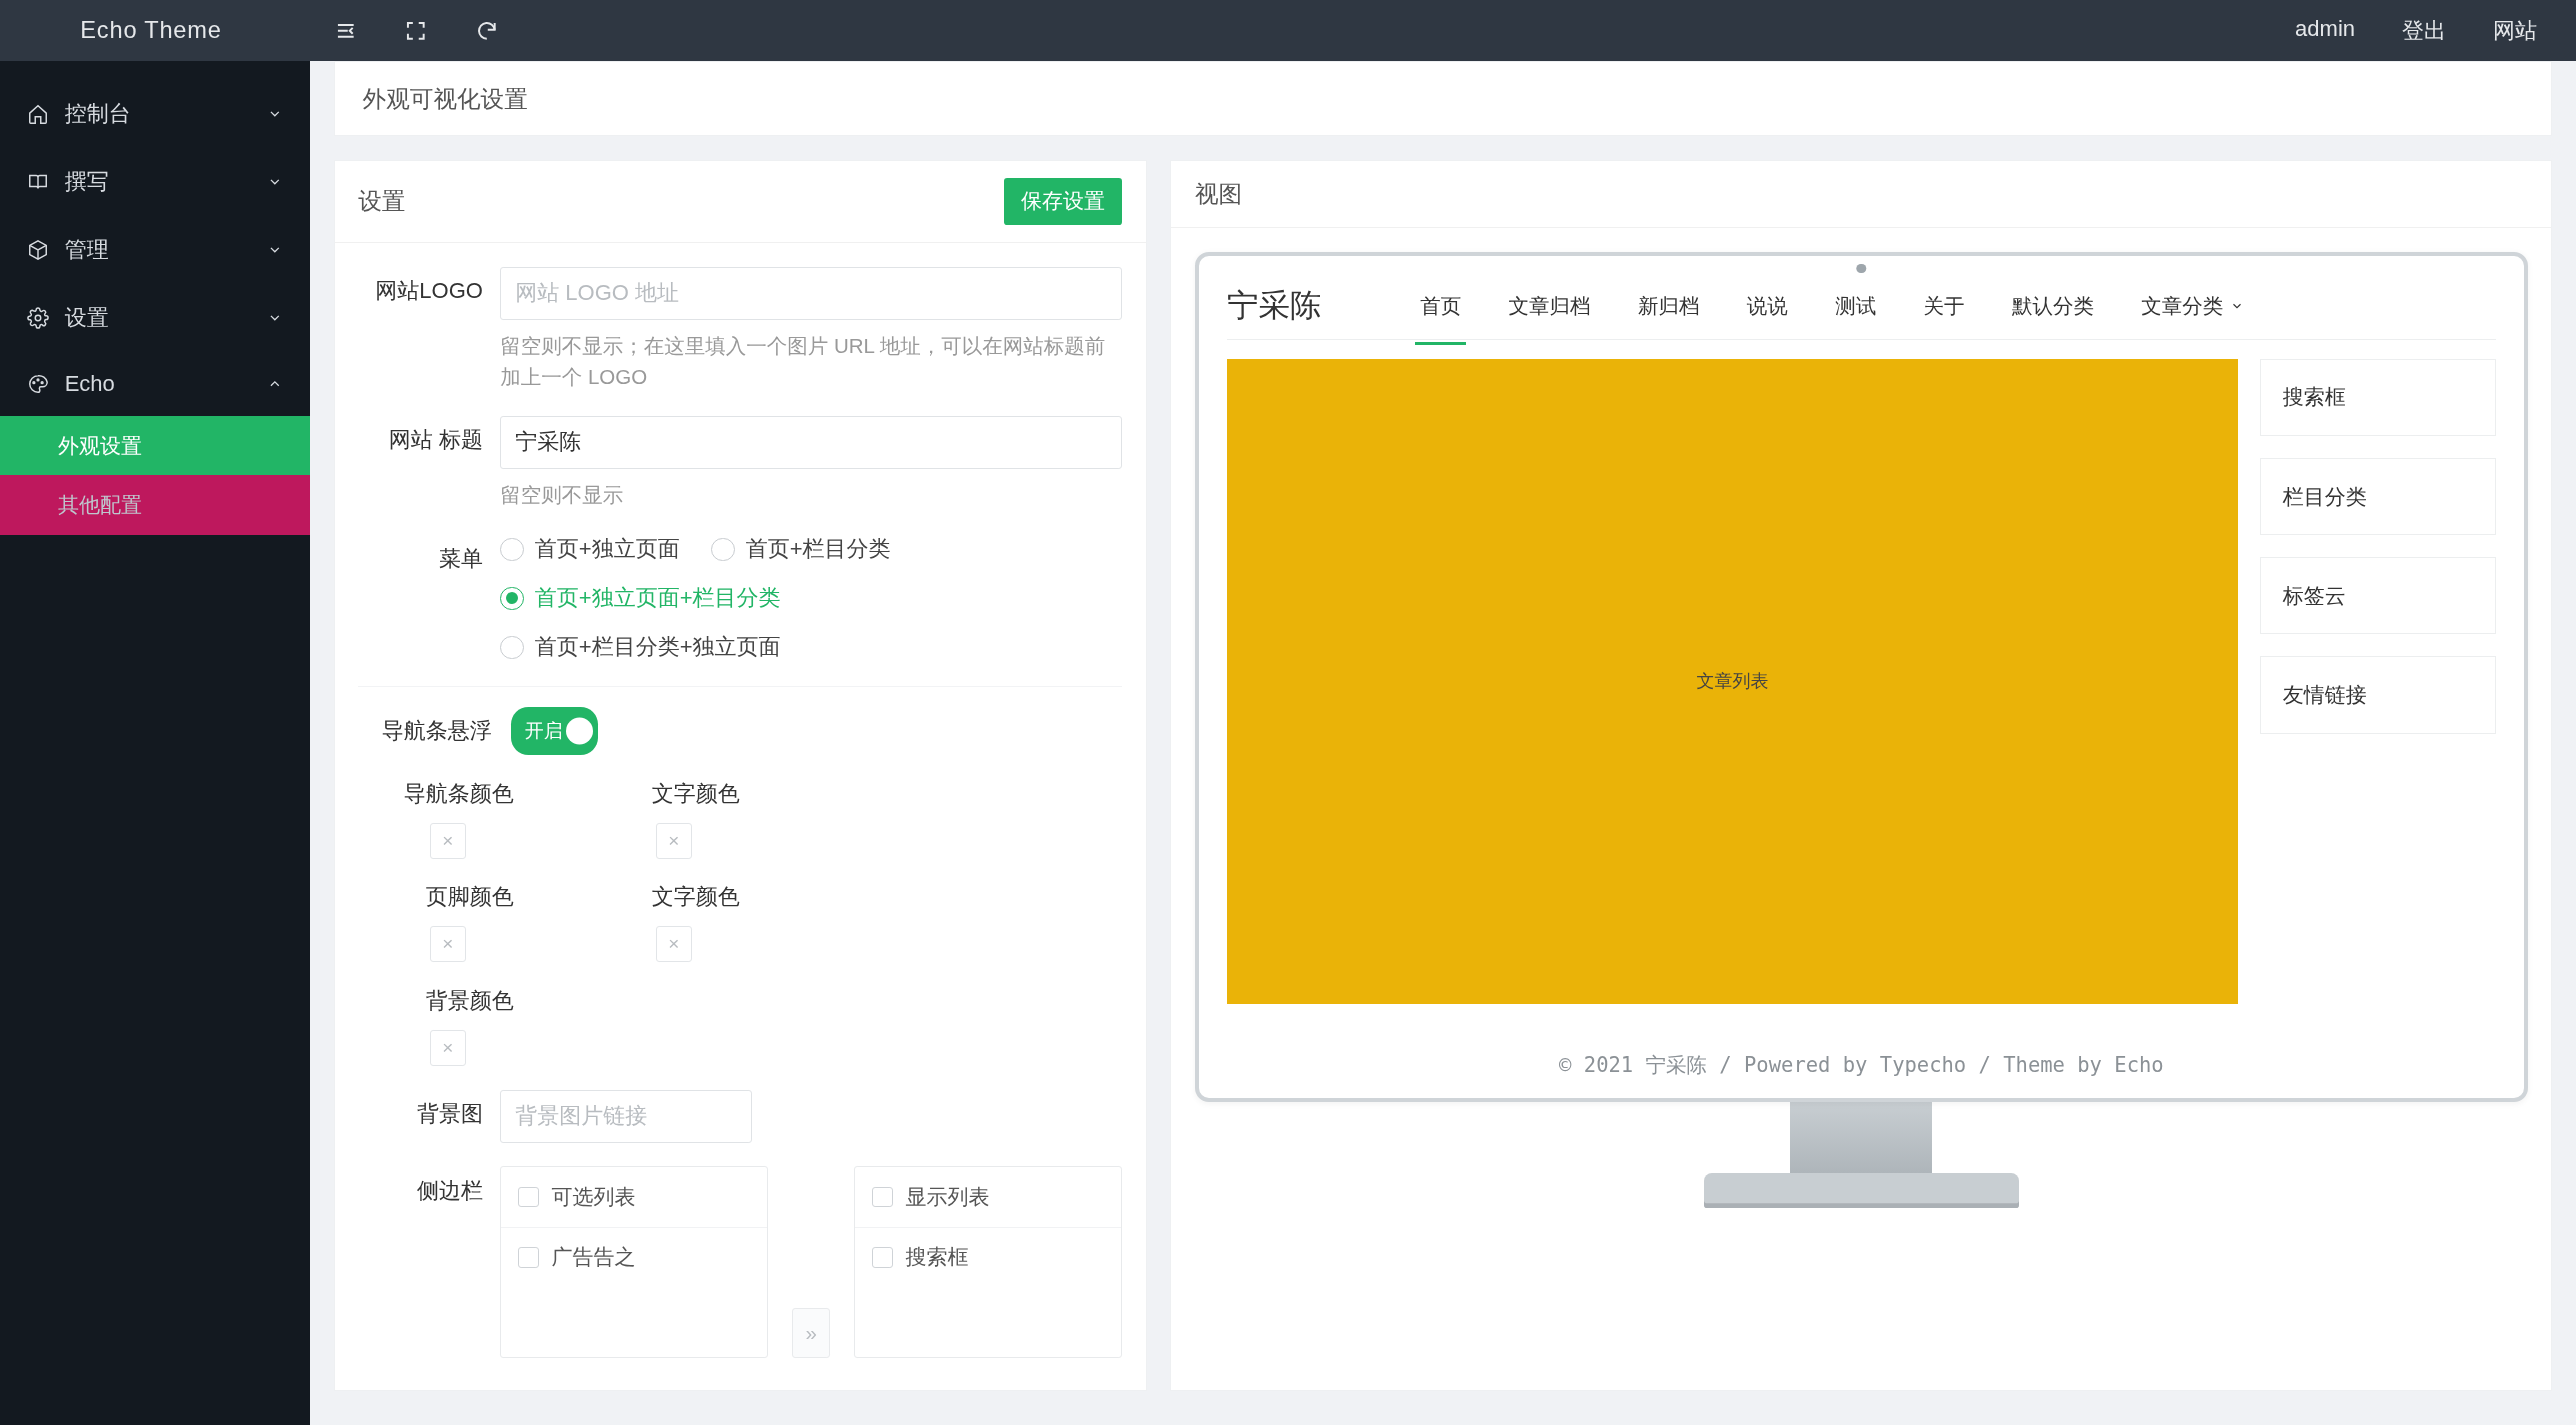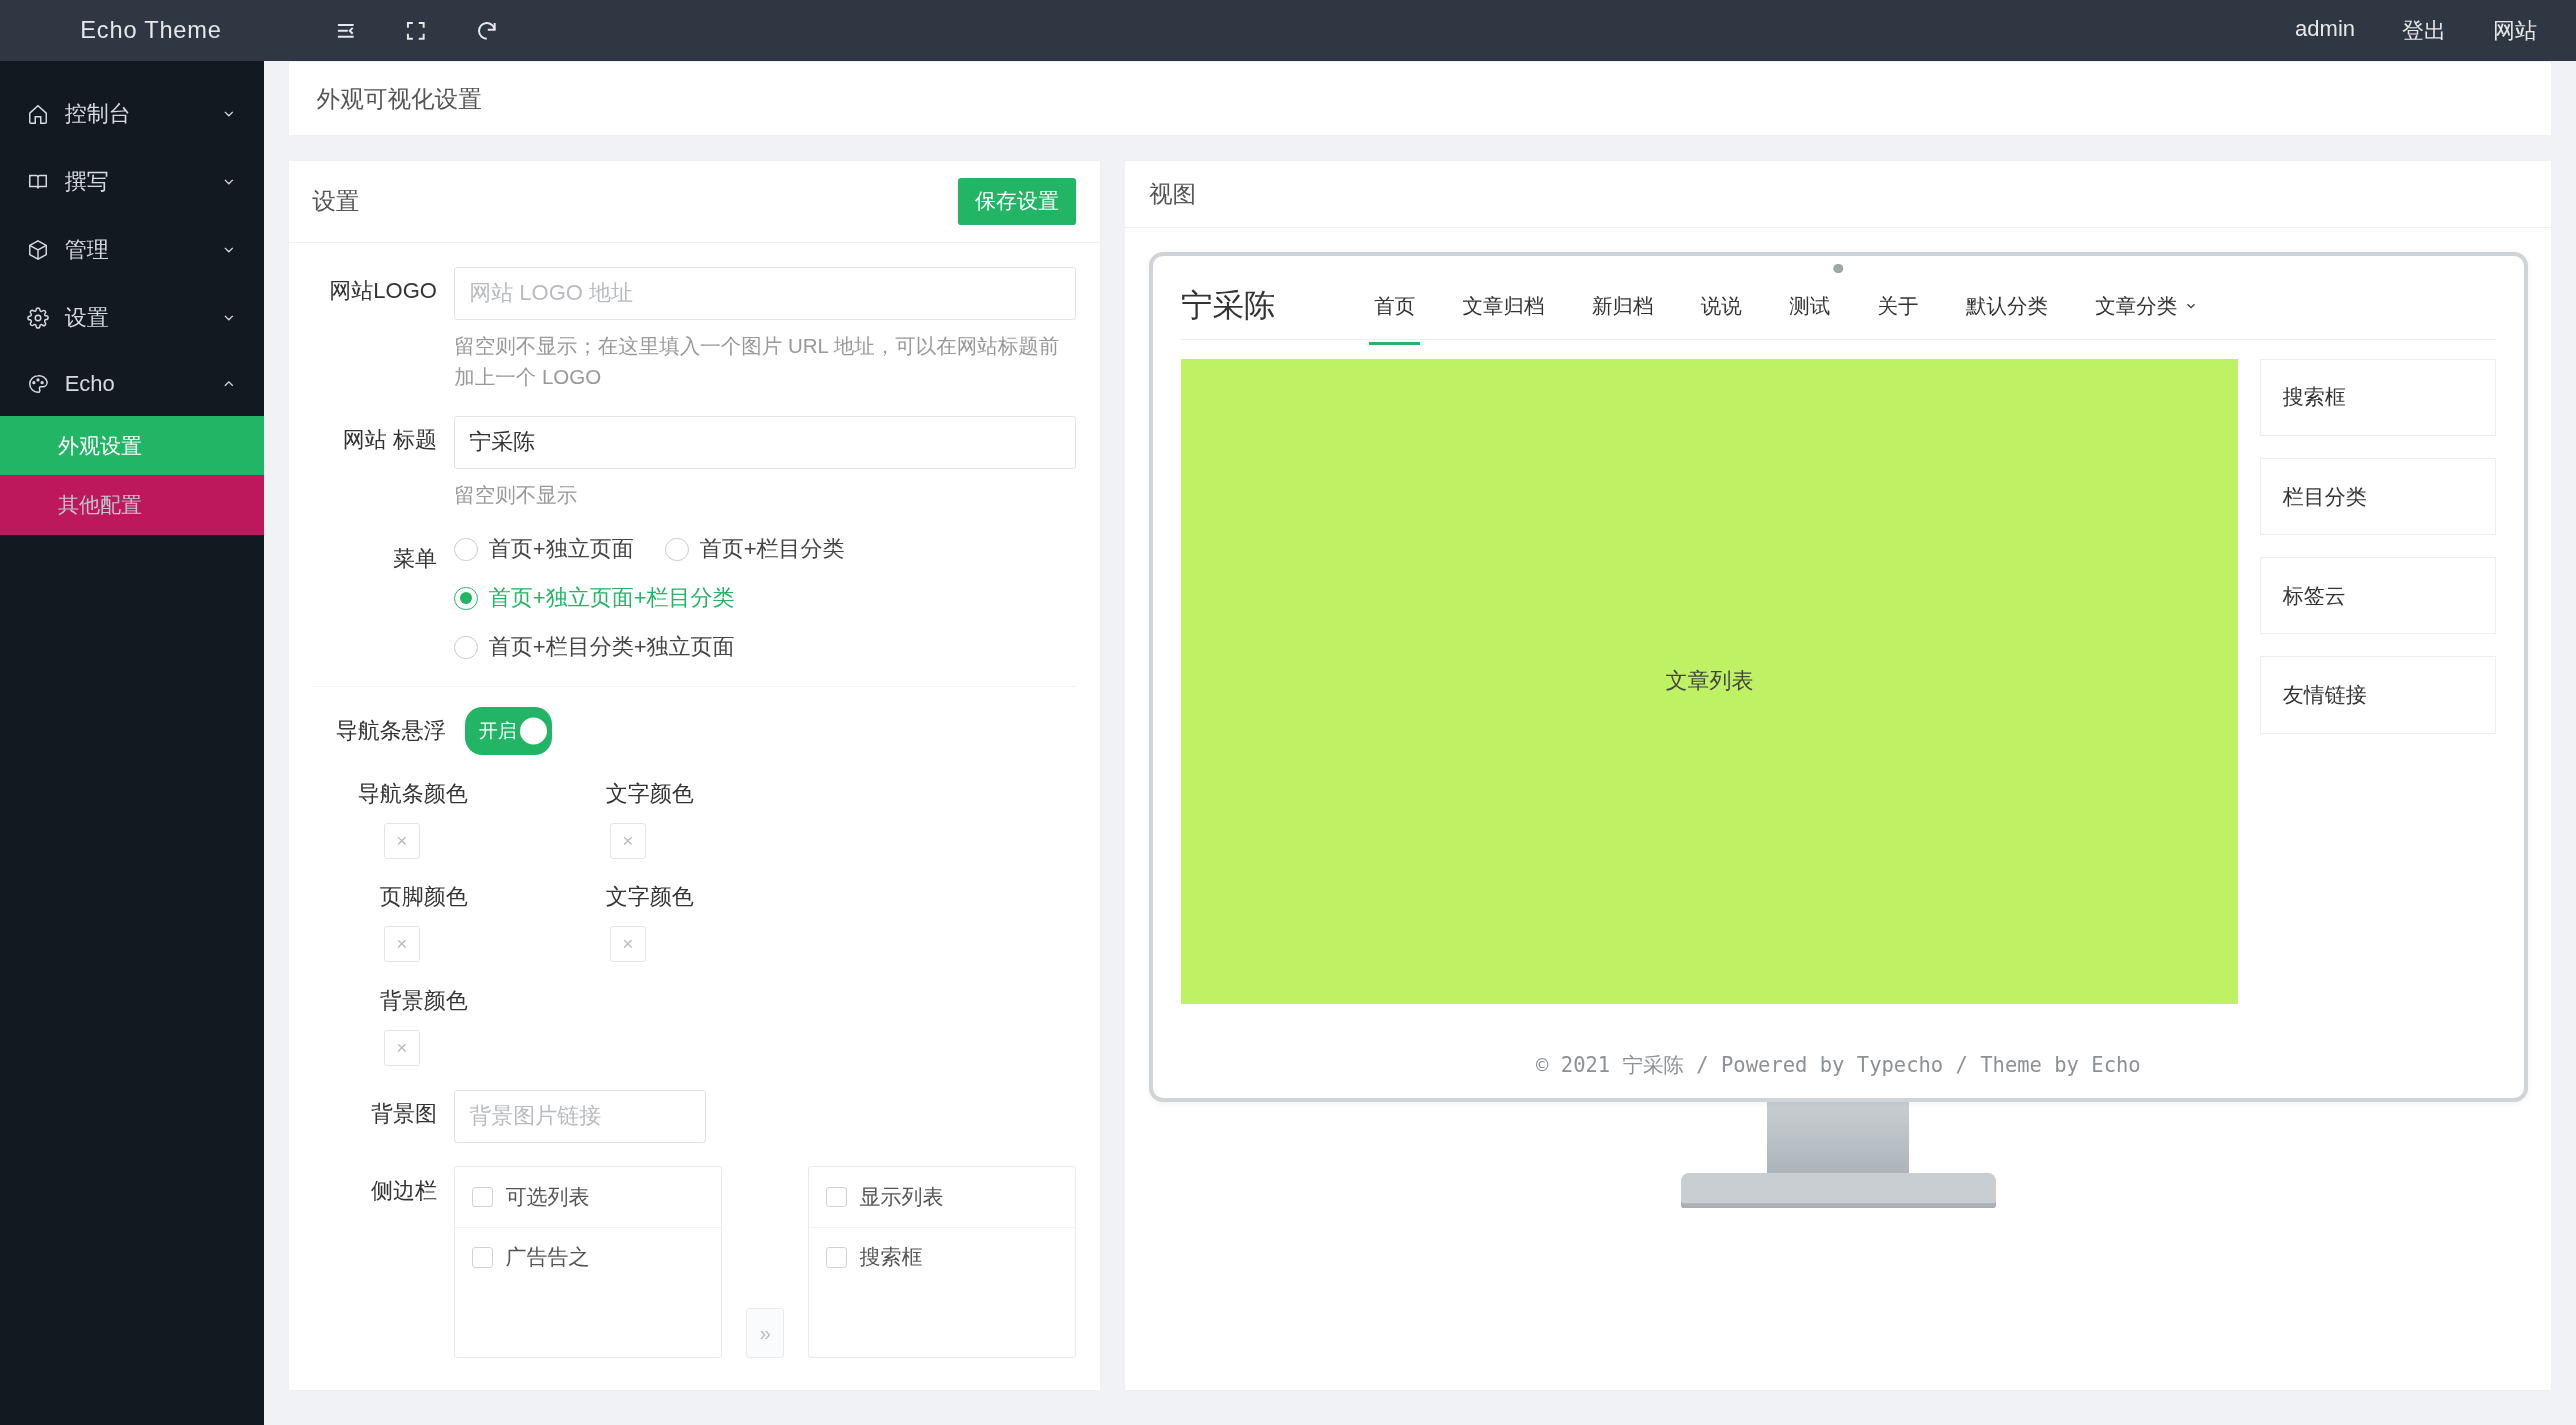--- a/index.html
+++ b/index.html
@@ -8,21 +8,21 @@
 
 .topbar { height: 61px; background: #2f3742; display: flex; align-items: center; color: #e6e8eb; }
 .brand { width: 302px; text-align: center; font-size: 23.6px; font-weight: 300; letter-spacing: 0.8px; }
 .top-actions { display: flex; align-items: center; gap: 47px; padding-left: 31.5px; flex: 1; }
 .top-icon { width: 23.6px; height: 23.6px; color: #e6e8eb; cursor: pointer; }
 .top-right { display: flex; gap: 47px; padding-right: 39px; }
 .top-link { color: #e6e8eb; font-size: 22px; cursor: pointer; }
 
 
 .layout { display: flex; min-height: calc(100vh - 61px); }
-.sidebar { width: 264px; background: #131920; color: #d7dbe0; padding-top: 19px; }
+.sidebar { width: 310px; background: #131920; color: #d7dbe0; padding-top: 19px; }
 .side-item { display: flex; align-items: center; justify-content: space-between; padding: 19px 27px; cursor: pointer; }
 .side-item .left { display: flex; align-items: center; gap: 15.7px; }
 .side-icon { width: 22px; height: 22px; stroke: currentColor; fill: none; stroke-width: 1.6; }
 .chev { width: 15.7px; height: 15.7px; stroke: currentColor; fill: none; stroke-width: 2; }
 .sub-item { padding: 15.7px 27px 15.7px 58px; cursor: pointer; font-size: 21px; color: #bfc7ce; }
 .sub-item.active { background: #22b566; color: #fff; }
 .sub-item.dark { background: #be185d; }
 
 .main { flex: 1; padding: 0 23.6px 23.6px 23.6px; }
 .breadcrumb { background: #fff; padding: 20.5px 28px; font-size: 23.6px; color: #555; margin: 0 0 23.6px 0; border: 0.8px solid #eef0f2; }
@@ -81,21 +81,21 @@
 .cam { position: absolute; top: 7.9px; left: 50%; transform: translateX(-50%); width: 9.4px; height: 9.4px; border-radius: 50%; background: #9ea6ac; }
 .screen-inner { padding: 27px 28px 19px 28px; }
 .pv-nav { display: flex; align-items: center; border-bottom: 0.8px solid #eceeef; padding-bottom: 9.4px; margin-bottom: 19px; height: 57px; }
 .pv-site { font-size: 31.5px; font-weight: 500; margin-right: 94px; }
 .pv-menu { display: flex; gap: 38px; align-items: center; }
 .pv-mitem { font-size: 20.5px; color: #333; padding: 14px 4.7px; position: relative; cursor: pointer; }
 .pv-mitem.active::after { content: ""; position: absolute; left: 0; right: 0; bottom: -11px; height: 3.1px; background: #22b566; }
 .pv-drop { display: flex; align-items: center; gap: 6.3px; }
 
 .pv-body { display: flex; gap: 22px; margin-bottom: 47px; }
-.pv-main { flex: 1; background: #bef264; display: flex; align-items: center; justify-content: center; height: 645px; color: #444; font-size: 22px; }
+.pv-main { flex: 1; background: #eab308; display: flex; align-items: center; justify-content: center; height: 645px; color: #444; font-size: 18px; }
 .pv-side { width: 236px; display: flex; flex-direction: column; gap: 22px; }
 .pv-widget { border: 0.8px solid #eceeef; padding: 23.6px 22px; font-size: 21px; color: #333; }
 .pv-footer { text-align: center; color: #8b9196; font-family: Menlo, Consolas, monospace; font-size: 20.5px; }
 
 .monitor-stand { display: flex; flex-direction: column; align-items: center; }
 .stand-neck { width: 142px; height: 71px; background: linear-gradient(#c8ced2,#aeb5ba); }
 .stand-base { width: 315px; height: 35px; background: #c8ced2; border-radius: 7.9px 7.9px 3.1px 3.1px; box-shadow: inset 0 -4.7px 0 #aab0b5; }
 </style>
 </head>
 <body>

